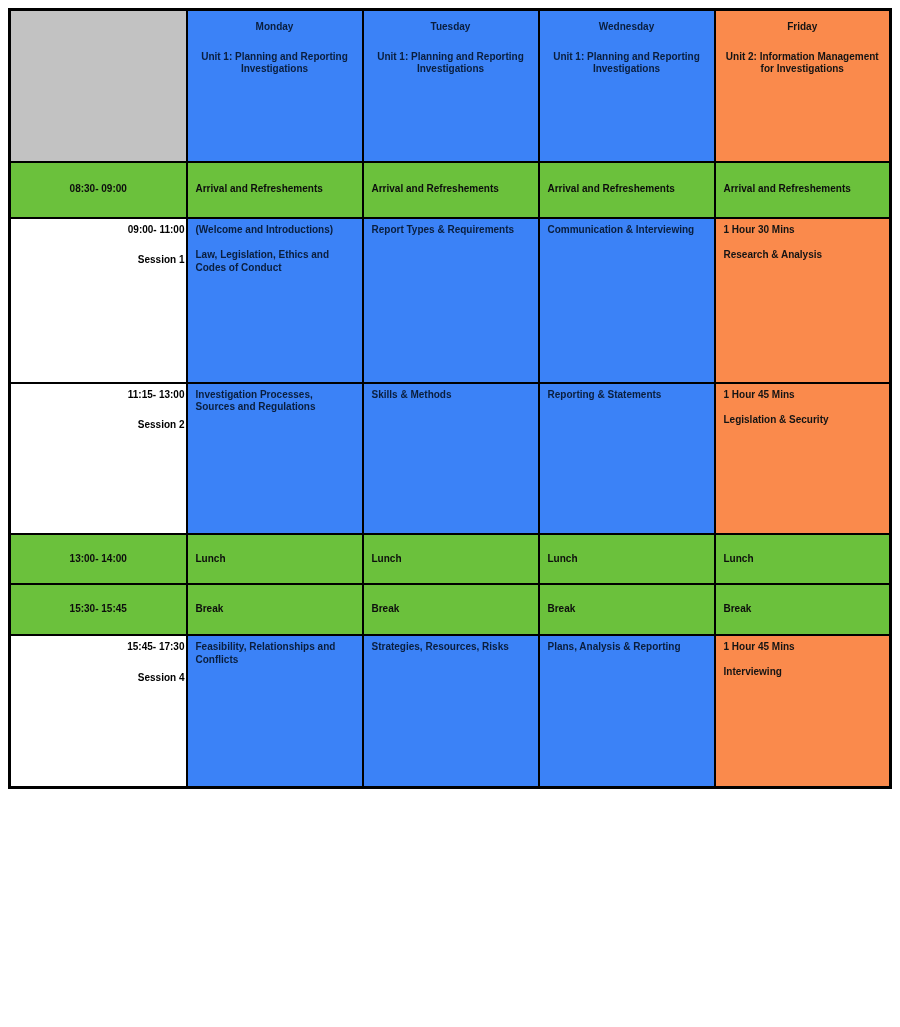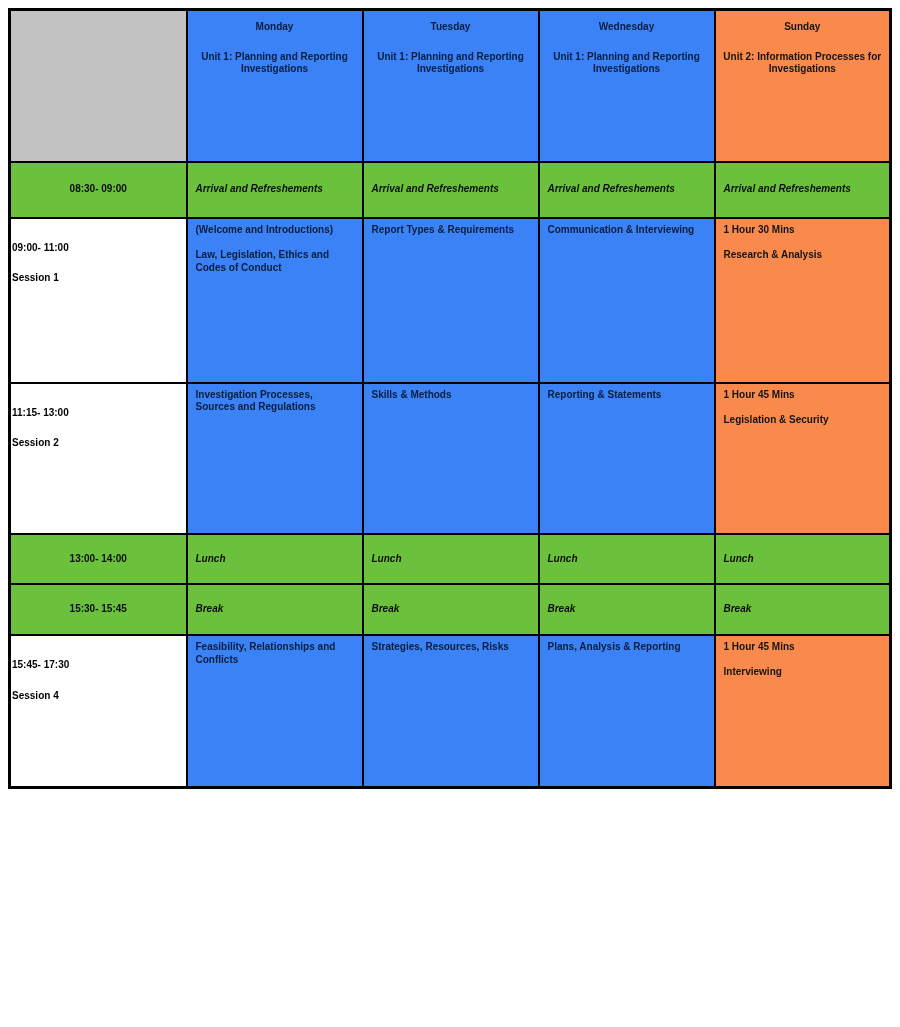--- a/index.html
+++ b/index.html
@@ -46,41 +46,40 @@
   td.day-header {
     vertical-align: top;
     text-align: center;
     padding: 10px 6px 6px 6px;
   }
   .unit-title { margin-top: 17px; }
 
   
   td.time-session {
     vertical-align: top;
-    text-align: left;
-    padding-top: 23px;
+    text-align: right;
+    padding-top: 5px;
     color: #000;
   }
   .session-label { margin-top: 18px; }
   td.time-band {
     text-align: center;
     vertical-align: middle;
     color: #0d0d0d;
   }
 
   
   td.slot {
     vertical-align: top;
     padding: 5px 8px 6px 8px;
     margin-left: 28px;
   }
   td.band {
     vertical-align: middle;
     padding: 18px 8px;
-    font-style: italic;
   }
 </style>
 </head>
 <body>
 
 <div class="page">
   <table class="timetable">
     <colgroup>
       <col class="c-time">
         <col class="c-day">
@@ -98,22 +97,22 @@
       </td>
       <td class="day-header bg-blue">
         <div>Tuesday</div>
         <div class="unit-title pre">Unit 1: Planning and Reporting Investigations</div>
       </td>
       <td class="day-header bg-blue">
         <div>Wednesday</div>
         <div class="unit-title pre">Unit 1: Planning and Reporting Investigations</div>
       </td>
       <td class="day-header bg-orange">
-        <div>Sunday</div>
-        <div class="unit-title pre">Unit 2: Information Processes for Investigations</div>
+        <div>Friday</div>
+        <div class="unit-title pre">Unit 2: Information Management for Investigations</div>
       </td>
     </tr>
 
     <tr style="height:56px">
       <td class="time-band bg-green">08:30- 09:00</td>
       <td class="band bg-green pre">Arrival and Refreshements</td>
       <td class="band bg-green pre">Arrival and Refreshements</td>
       <td class="band bg-green pre">Arrival and Refreshements</td>
       <td class="band bg-green pre">Arrival and Refreshements</td>
     </tr>

